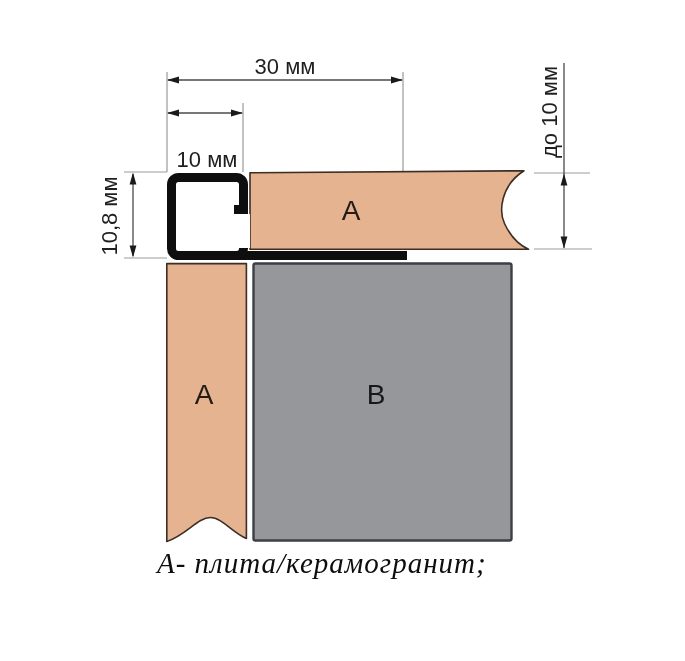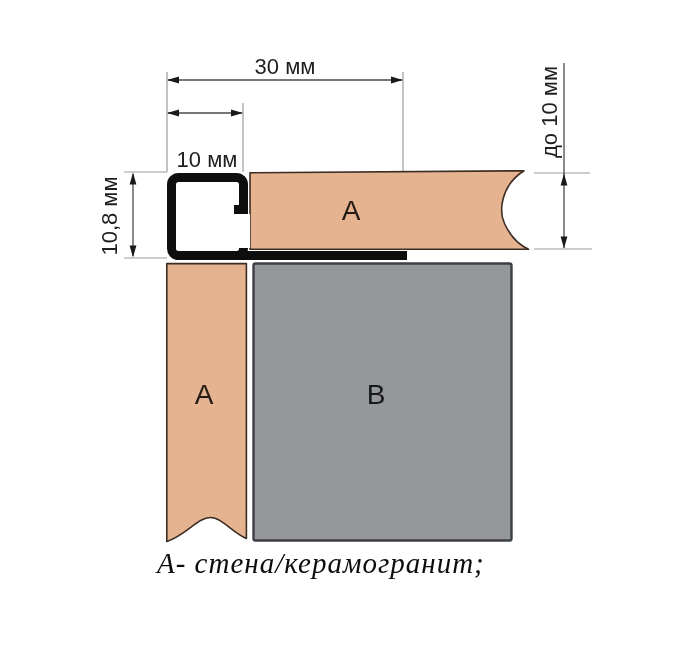--- a/index.html
+++ b/index.html
@@ -105,16 +105,16 @@
 
   <div class="dim-label vert" style="left:495px;top:100px;width:110px;">до 10 мм</div>
 
   <div class="zone-label" style="left:331px;top:196px;width:40px;">А</div>
 
   <div class="zone-label" style="left:184px;top:380px;width:40px;">А</div>
 
   <div class="zone-label base" style="left:356px;top:380px;width:40px;">В</div>
 
   <div class="legend">
-    <div>А- стена/керамогранит;</div>
+    <div>А- плита/керамогранит;</div>
   </div>
 
 </div>
 
 </body></html>

